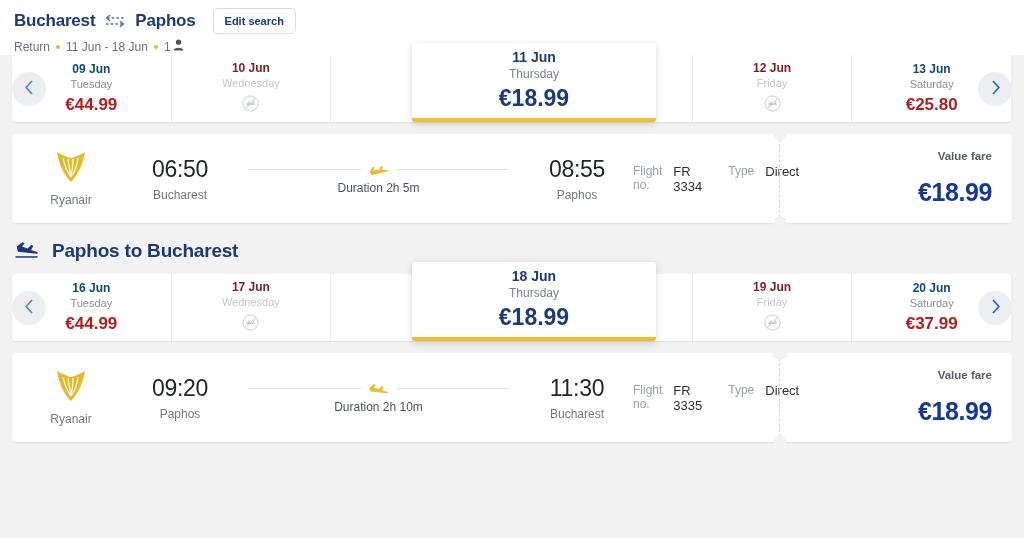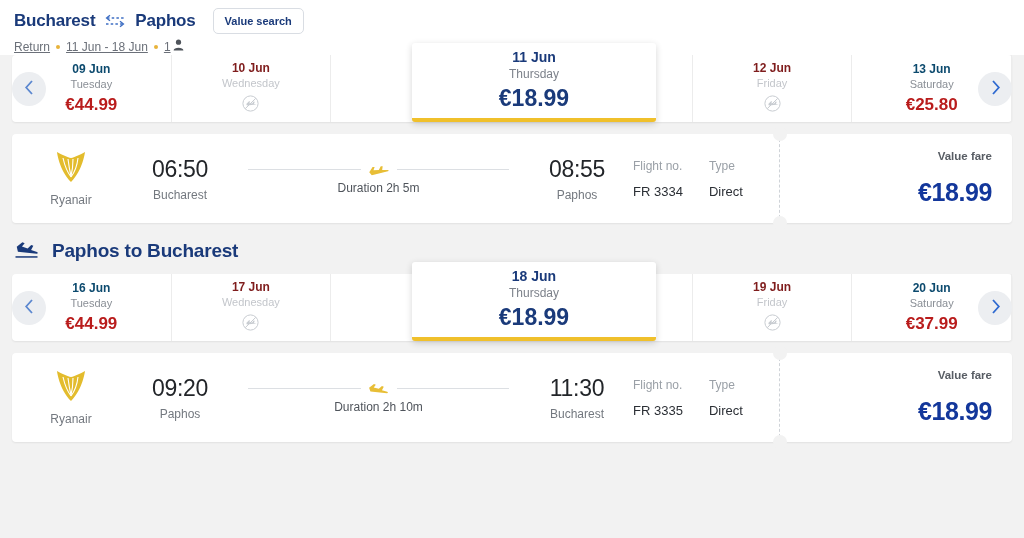--- a/index.html
+++ b/index.html
@@ -41,21 +41,20 @@
     cursor: pointer;
     font-family: "Liberation Sans", sans-serif;
   }
   .header-sub {
     display: flex;
     align-items: center;
     gap: 6px;
     margin-top: 5px;
     font-size: 12px;
     color: #6b7079;
-    text-decoration: underline;
   }
   .dot {
     width: 4px; height: 4px;
     border-radius: 50%;
     background: #e8b33a;
     display: inline-block;
   }
   .pax { display: inline-flex; align-items: center; gap: 2px; }
 
   
@@ -211,21 +210,20 @@
     color: #4f545b;
   }
   .flight-meta {
     width: 152px;
     display: flex;
     gap: 26px;
     padding-left: 6px;
   }
   .meta-col {
     display: flex;
-    flex-direction: column;
     gap: 11px;
   }
   .meta-label {
     font-size: 12px;
     color: #9aa0a7;
   }
   .meta-value {
     font-size: 13px;
     color: #2b2f35;
   }
@@ -275,21 +273,21 @@
     <span class="city">Bucharest</span>
     <span class="swap-icon">
       <svg width="26" height="16" viewBox="0 0 26 16">
         <path d="M5 5 L22 5" stroke="#3f6fc4" stroke-width="1.4" stroke-dasharray="2.5 2.2"></path>
         <path d="M8 2.2 L4.6 5 L8 7.8" fill="none" stroke="#3f6fc4" stroke-width="1.4"></path>
         <path d="M4 11 L21 11" stroke="#3f6fc4" stroke-width="1.4" stroke-dasharray="2.5 2.2"></path>
         <path d="M18 8.2 L21.4 11 L18 13.8" fill="none" stroke="#3f6fc4" stroke-width="1.4"></path>
       </svg>
     </span>
     <span class="city">Paphos</span>
-    <button class="edit-search-btn">Value search</button>
+    <button class="edit-search-btn">Edit search</button>
   </div>
   <div class="header-sub">
     <span>Return</span>
     <span class="dot"></span>
     <span>11 Jun - 18 Jun</span>
     <span class="dot"></span>
     <span class="pax">
       <span>1</span>
       <span>
         <svg width="11" height="12" viewBox="0 0 11 12">

